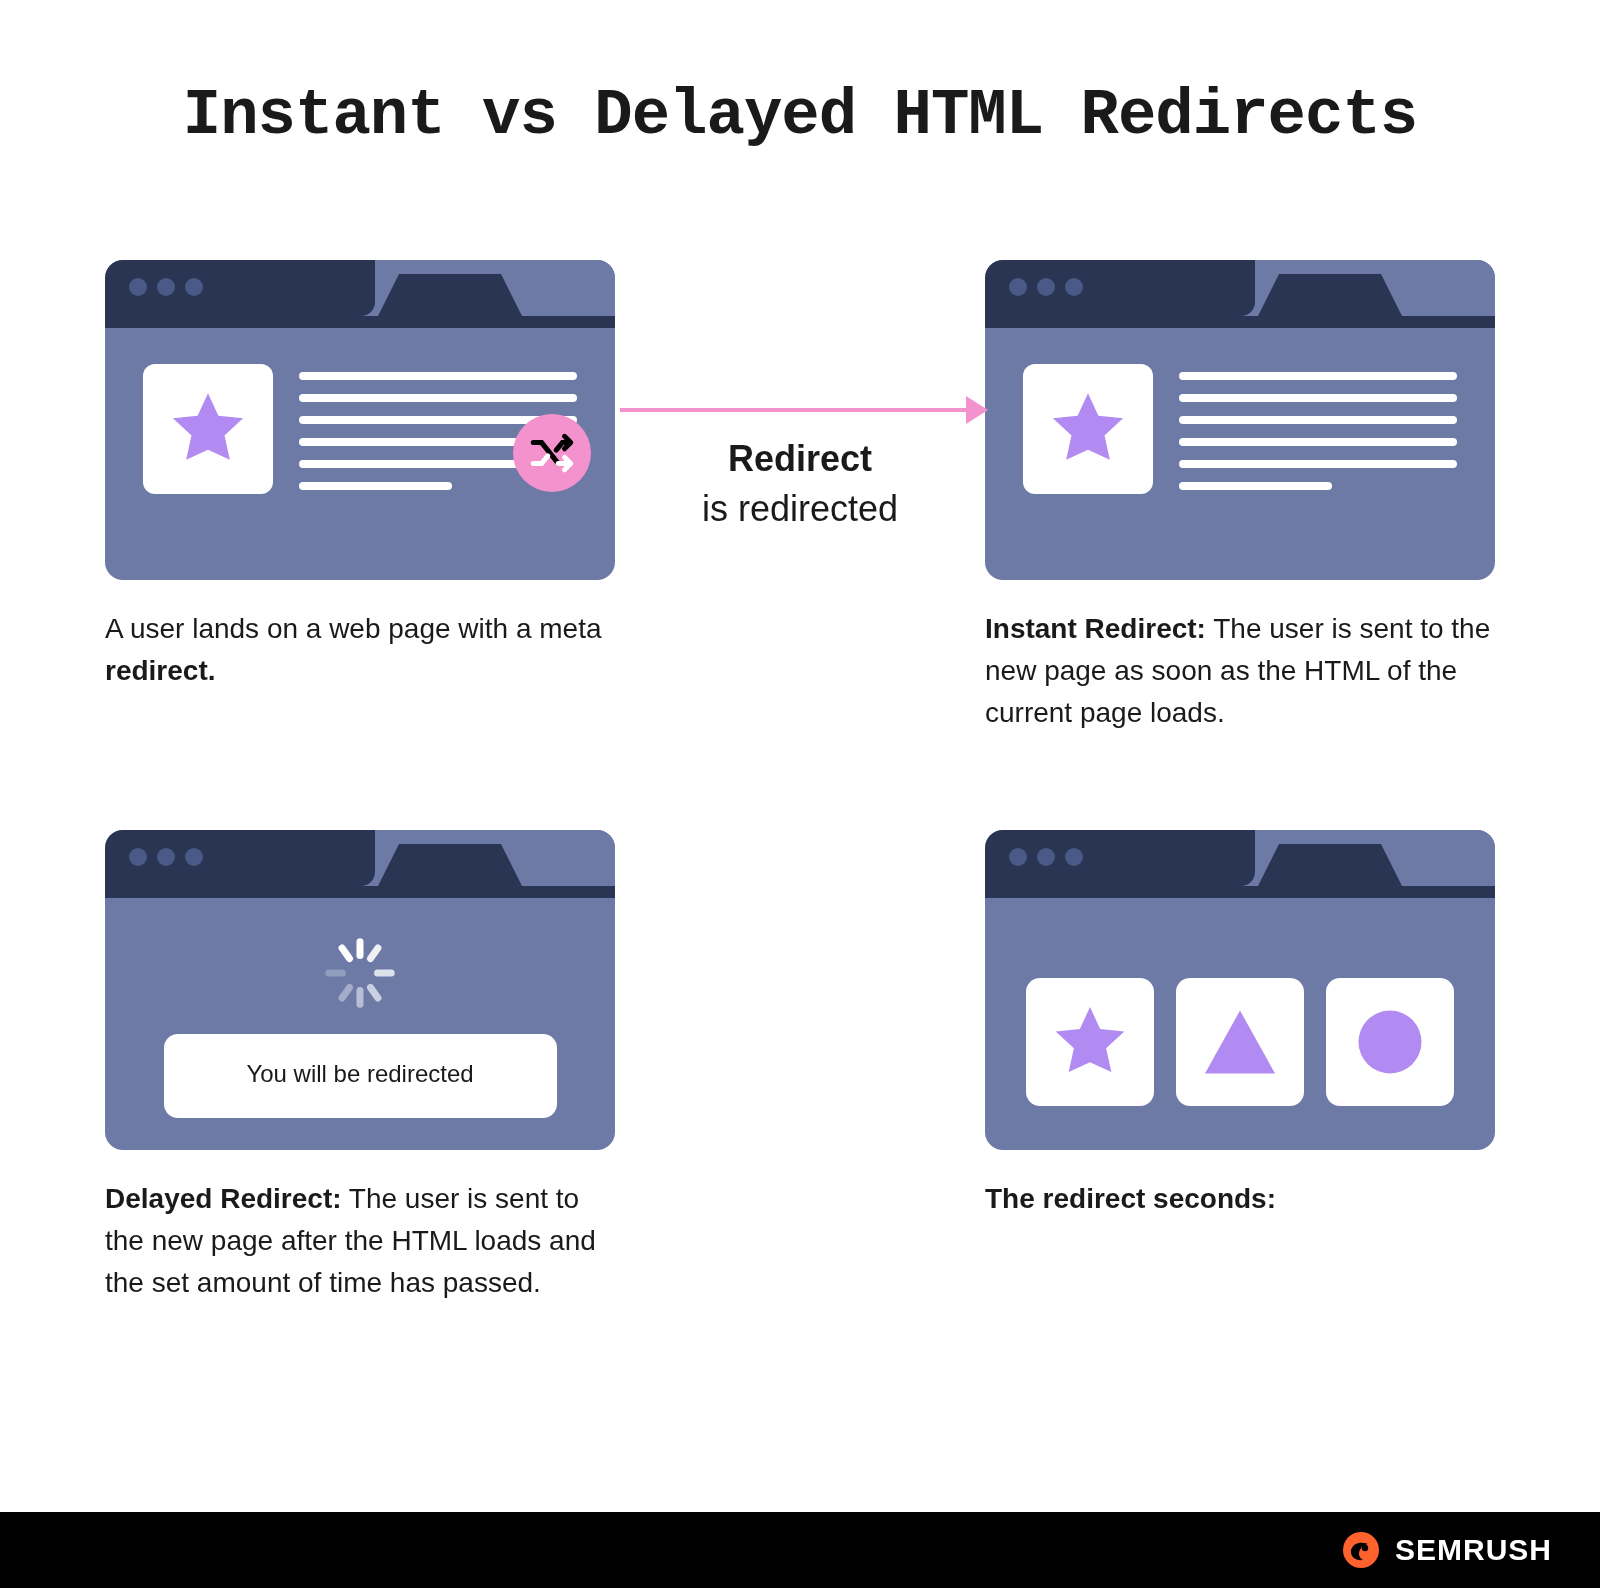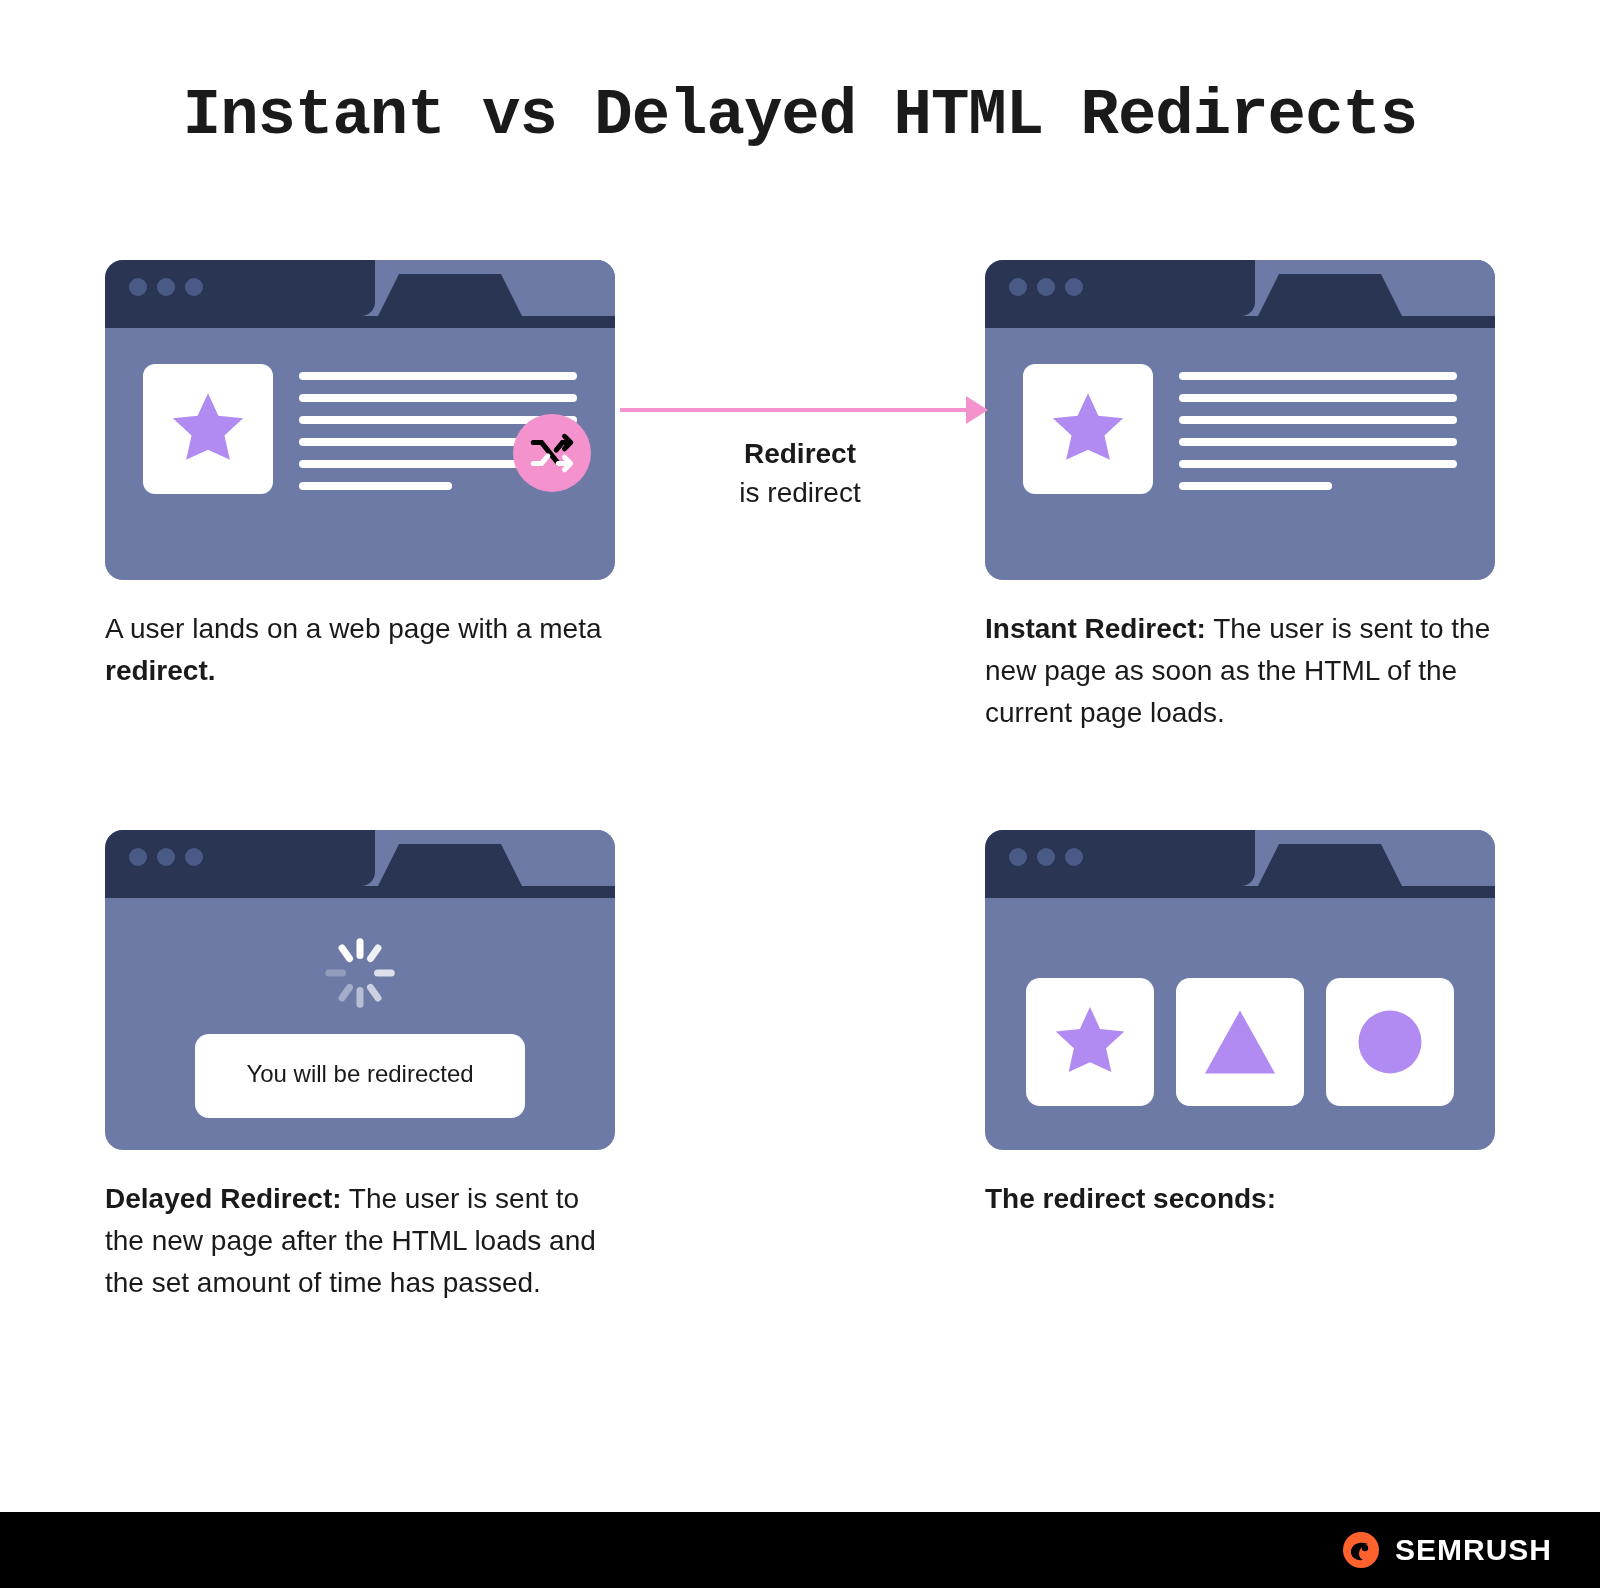--- a/index.html
+++ b/index.html
@@ -118,21 +118,21 @@
     width: 78px; height: 78px;
     background: #f392cd;
     border-radius: 50%;
     display: flex; align-items: center; justify-content: center;
   }
 
   
   .spinner-wrap { text-align: center; }
   .message-box {
     margin: 18px auto 0;
-    width: 330px;
+    width: 393px;
     background: #fff;
     border-radius: 14px;
     padding: 22px 10px 26px;
     font-size: 24px;
     line-height: 1.5;
     color: #1a1a1a;
   }
 
   
   .shapes { display: flex; gap: 22px; justify-content: center; padding-top: 44px; }
@@ -168,21 +168,21 @@
   .arrow-line::after {
     content: "";
     position: absolute;
     right: -8px; top: -12px;
     border-left: 22px solid #f392cd;
     border-top: 14px solid transparent;
     border-bottom: 14px solid transparent;
   }
   .arrow-label {
     margin-top: 22px;
-    font-size: 28px;
+    font-size: 36px;
     line-height: 1.4;
   }
 
   
   .footer {
     position: absolute;
     left: 0; right: 0; bottom: 0;
     height: 76px;
     background: #000;
     display: flex; align-items: center; justify-content: flex-end;
@@ -358,21 +358,21 @@
       <p class="caption">
         <b>The redirect seconds:</b><br>
       </p>
     </div>
 
   </div>
 
   <div class="arrow-area">
     <div class="arrow-line"></div>
     <div class="arrow-label">
-      <b>Redirect</b><br><span>is redirect</span>
+      <b>Redirect</b><br><span>is redirected</span>
     </div>
   </div>
 
   <div class="footer">
     <svg class="brand-icon" viewBox="0 0 40 40">
       <circle cx="20" cy="20" r="18" fill="#ff622d"></circle>
       <path d="M10 20c2-7 10-9 17-6-5 1-9 5-9 10 0 3 2 5 4 6-7 1-13-3-12-10z" fill="#000"></path>
       <circle cx="24" cy="18" r="3.2" fill="#000"></circle>
     </svg>
     <span class="footer-brand">SEMRUSH</span>

